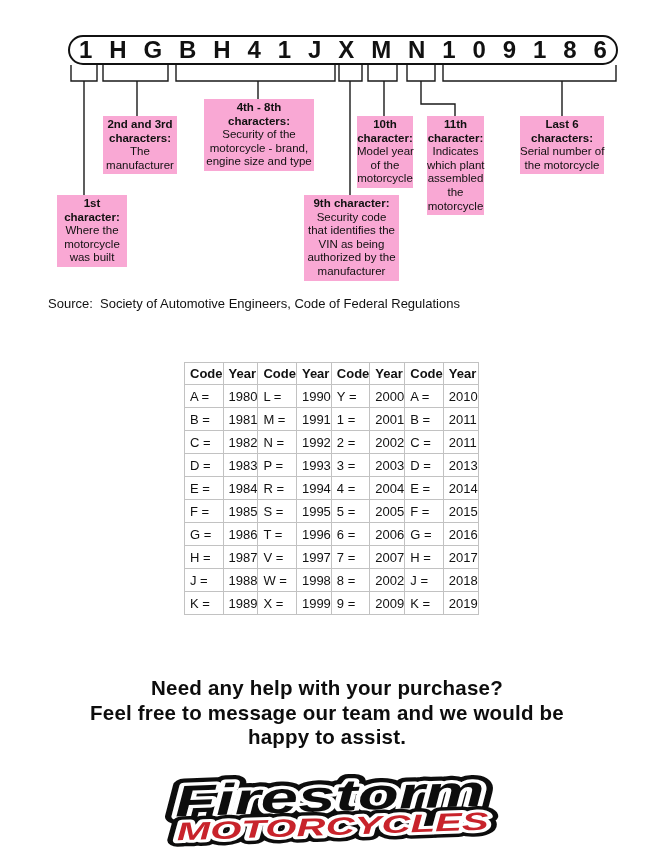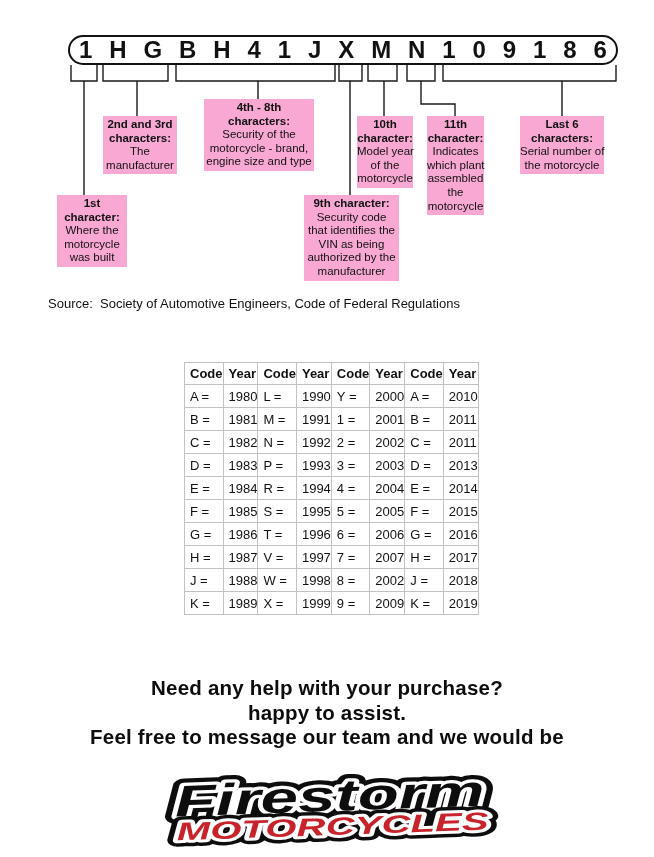--- a/index.html
+++ b/index.html
@@ -300,22 +300,22 @@
           <td>9 =</td>
           <td>2009</td>
           <td>K =</td>
           <td>2019</td>
         </tr>
       </tbody>
   </table>
 
   <div class="help">
     <div>Need any help with your purchase?</div>
+    <div>Feel free to message our team and we would be</div>
     <div>happy to assist.</div>
-    <div>Feel free to message our team and we would be</div>
   </div>
 
   <svg class="logo" width="380" height="88" viewBox="0 0 380 88">
     <g transform="rotate(-2 190 44)">
       <g>
         <text x="190" y="48" class="lf lf-outer" textLength="310" lengthAdjust="spacingAndGlyphs">Firestorm</text>
         <text x="190" y="48" class="lf lf-mid" textLength="310" lengthAdjust="spacingAndGlyphs">Firestorm</text>
         <text x="190" y="48" class="lf lf-fill" textLength="310" lengthAdjust="spacingAndGlyphs">Firestorm</text>
       </g>
       <g>

